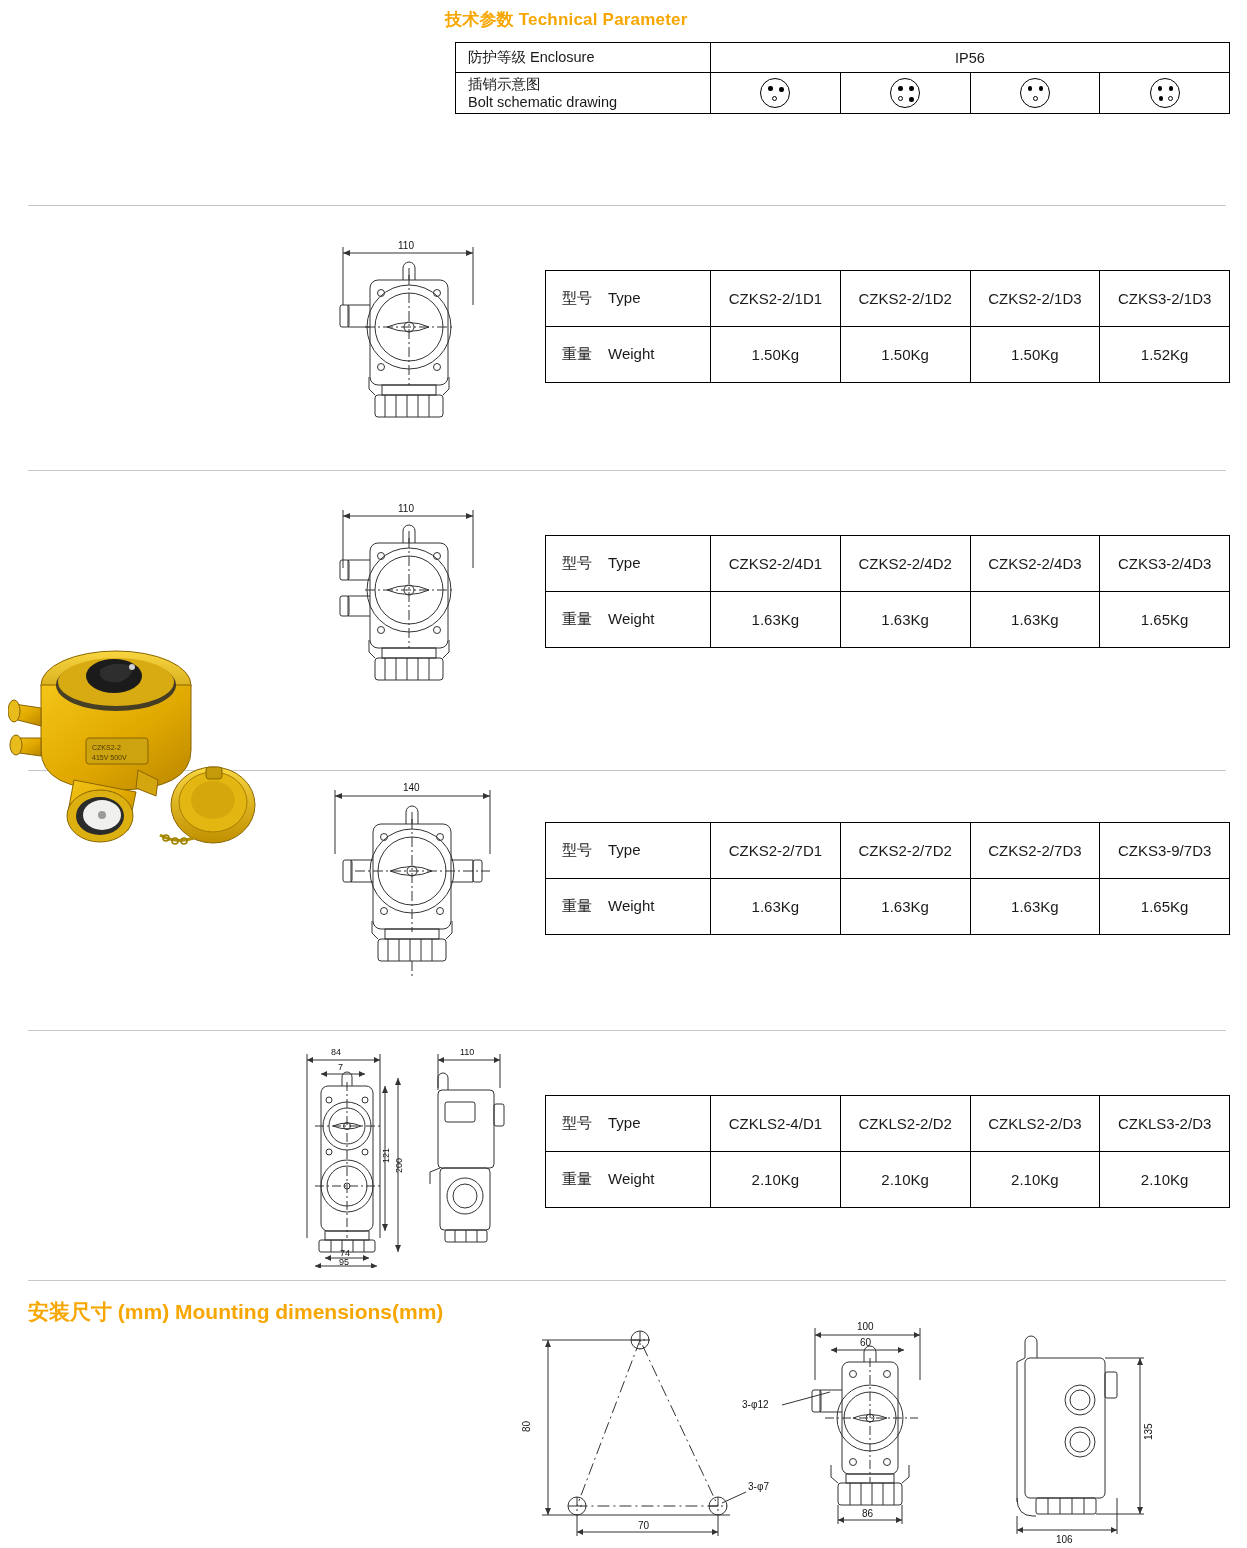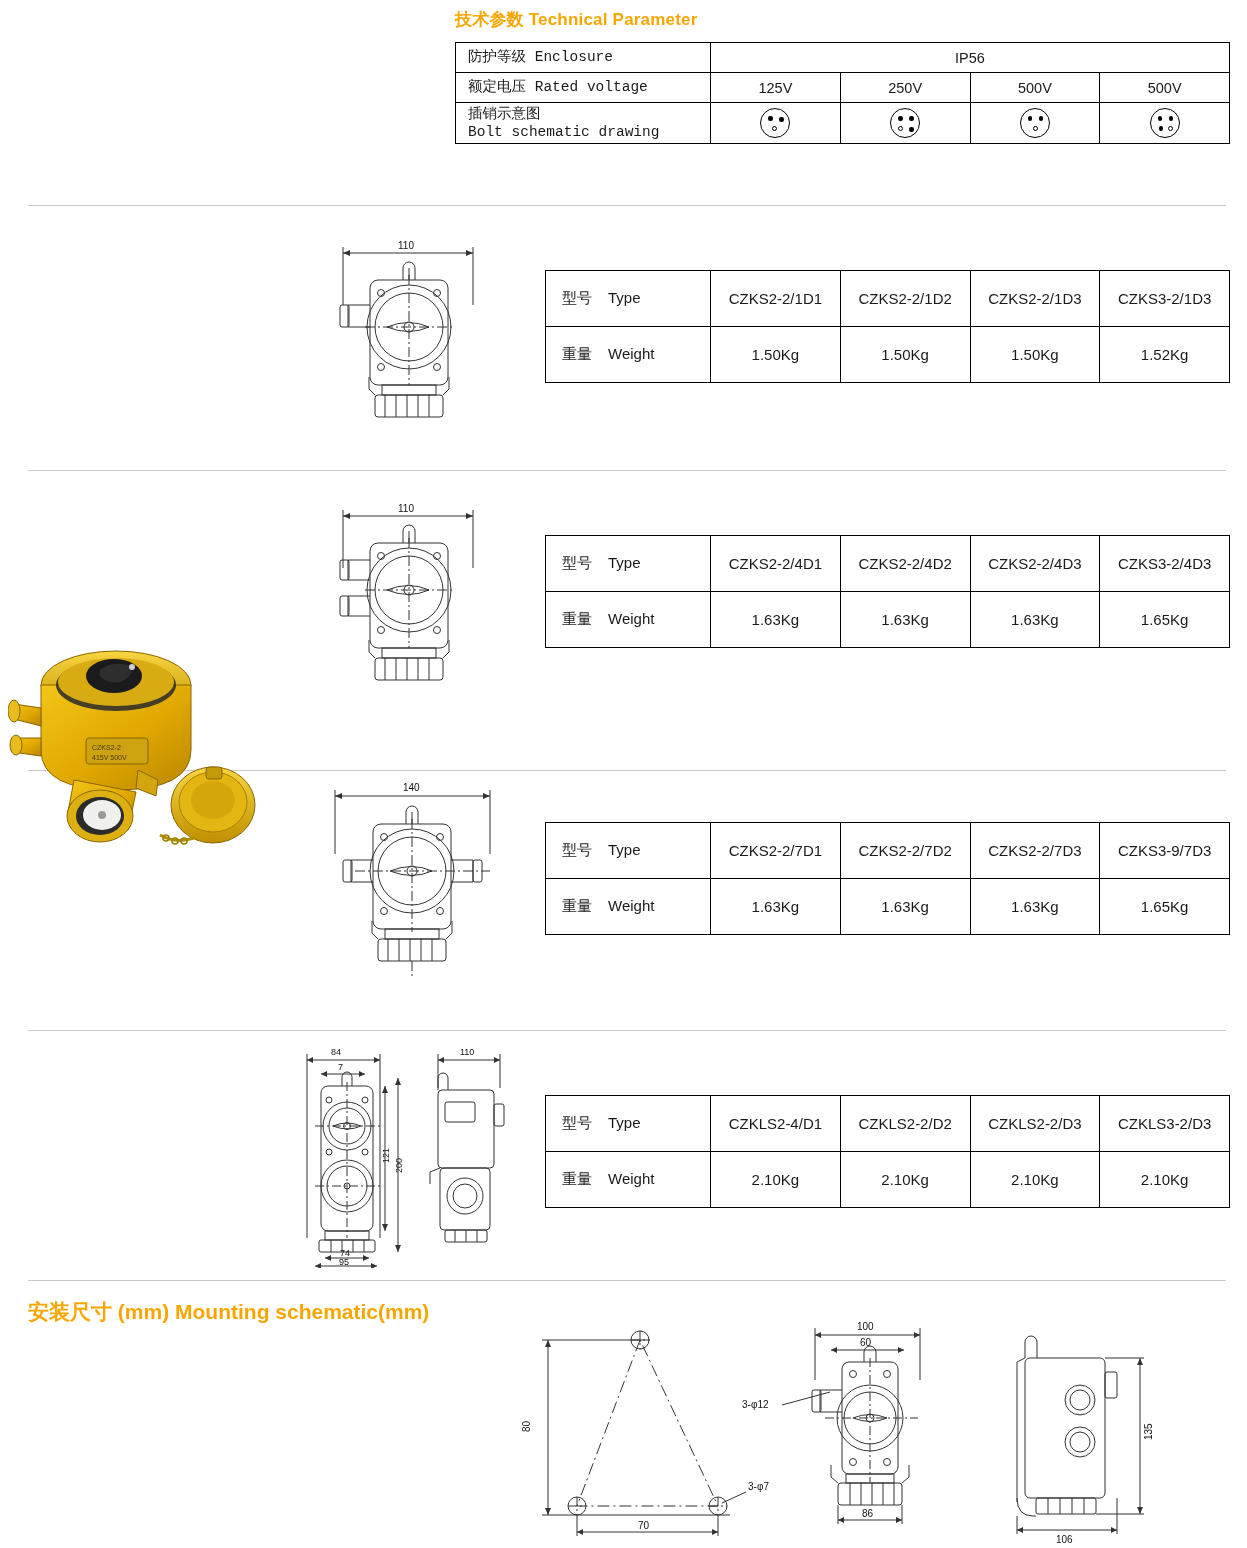--- a/index.html
+++ b/index.html
@@ -10,21 +10,21 @@
     background: #ffffff;
     font-family: "Liberation Sans", sans-serif;
     color: #1a1a1a;
     position: relative;
     overflow: hidden;
   }
 
   
   .tp-title {
     position: absolute;
-    left: 455px;
+    left: 445px;
     top: 8px;
     font-size: 17px;
     font-weight: bold;
     color: #f7a600;
     letter-spacing: 0.2px;
     white-space: nowrap;
   }
   .tp-table {
     position: absolute;
     left: 455px;
@@ -38,21 +38,20 @@
     height: 30px;
     text-align: center;
     padding: 2px 6px;
     font-size: 14.5px;
   }
   .tp-label {
     text-align: left !important;
     width: 255px;
     padding-left: 12px !important;
     line-height: 1.25;
-    font-family: Liberation Mono, monospace;
   }
   .tp-two-line { height: 46px; }
 
   .pin-draw {
     width: 30px; height: 30px;
     border: 1.3px solid #000;
     border-radius: 50%;
     position: relative;
     margin: 0 auto;
   }
@@ -121,27 +120,20 @@
 </head>
 <body>
 
 <div class="tp-title">技术参数 Technical Parameter</div>
 
 <table class="tp-table">
   <tbody>
       <tr>
     <td class="tp-label">防护等级  Enclosure</td>
     <td colspan="4">IP56</td>
-  </tr>
-  <tr>
-    <td class="tp-label">额定电压  Rated voltage</td>
-    <td>125V</td>
-    <td>250V</td>
-    <td>500V</td>
-    <td>500V</td>
   </tr>
   <tr>
     <td class="tp-label tp-two-line">
       <div>插销示意图</div>
       <div>Bolt schematic drawing</div>
     </td>
     <td class="tp-two-line">
       <div class="pin-draw">
         <i style="left:7px; top:7px;"></i>
         <i style="left:18px; top:8px;"></i>
@@ -521,21 +513,21 @@
       <span class="cn">重量</span><span>Weight</span>
     </td>
     <td>2.10Kg</td>
     <td>2.10Kg</td>
     <td>2.10Kg</td>
     <td>2.10Kg</td>
   </tr>
 </tbody>
   </table>
 
-<div class="md-title">安装尺寸 (mm)   Mounting schematic(mm)</div>
+<div class="md-title">安装尺寸 (mm)   Mounting dimensions(mm)</div>
 
 <div class="dwg" style="left:520px; top:1310px;">
   <svg width="700" height="235" viewBox="0 0 700 235">
     <g stroke="#333" fill="none" stroke-width="1">
 
       <line x1="28" y1="30" x2="28" y2="205"></line>
       <path d="M28 30 l-3 7 h6 z" fill="#333" stroke="none"></path>
       <path d="M28 205 l-3 -7 h6 z" fill="#333" stroke="none"></path>
       <line x1="22" y1="30" x2="130" y2="30"></line>
       <line x1="22" y1="205" x2="210" y2="205"></line>

